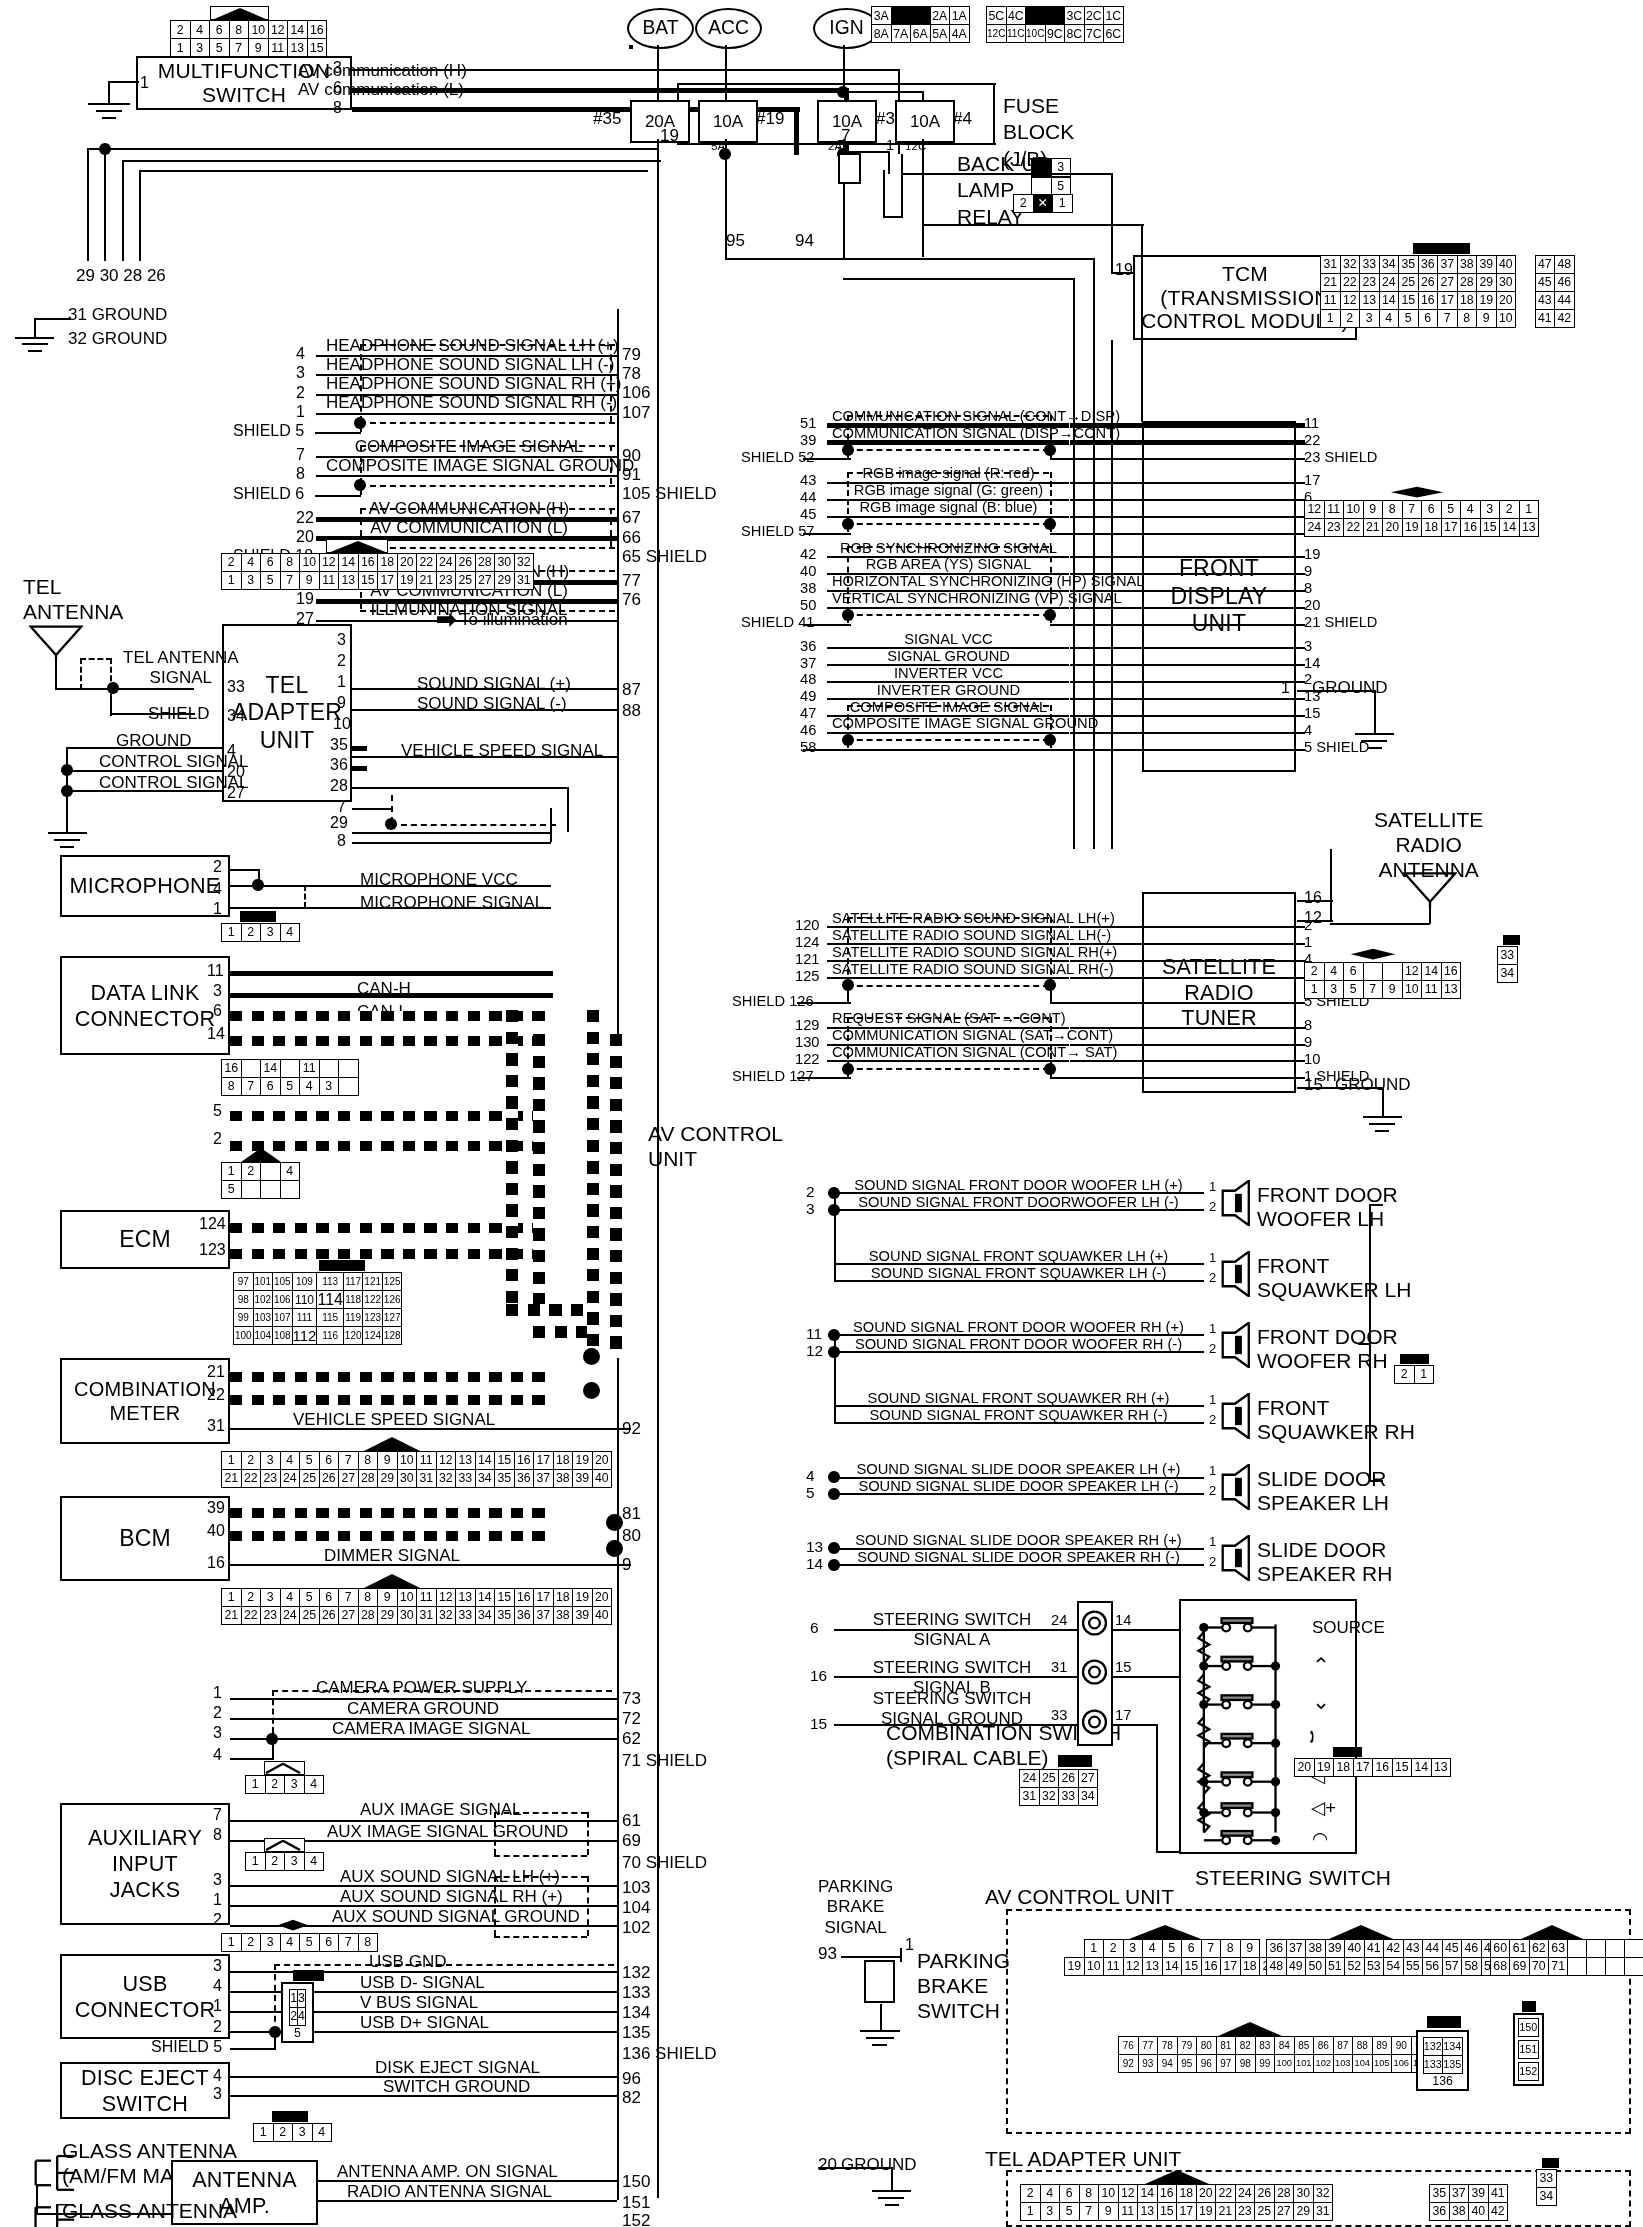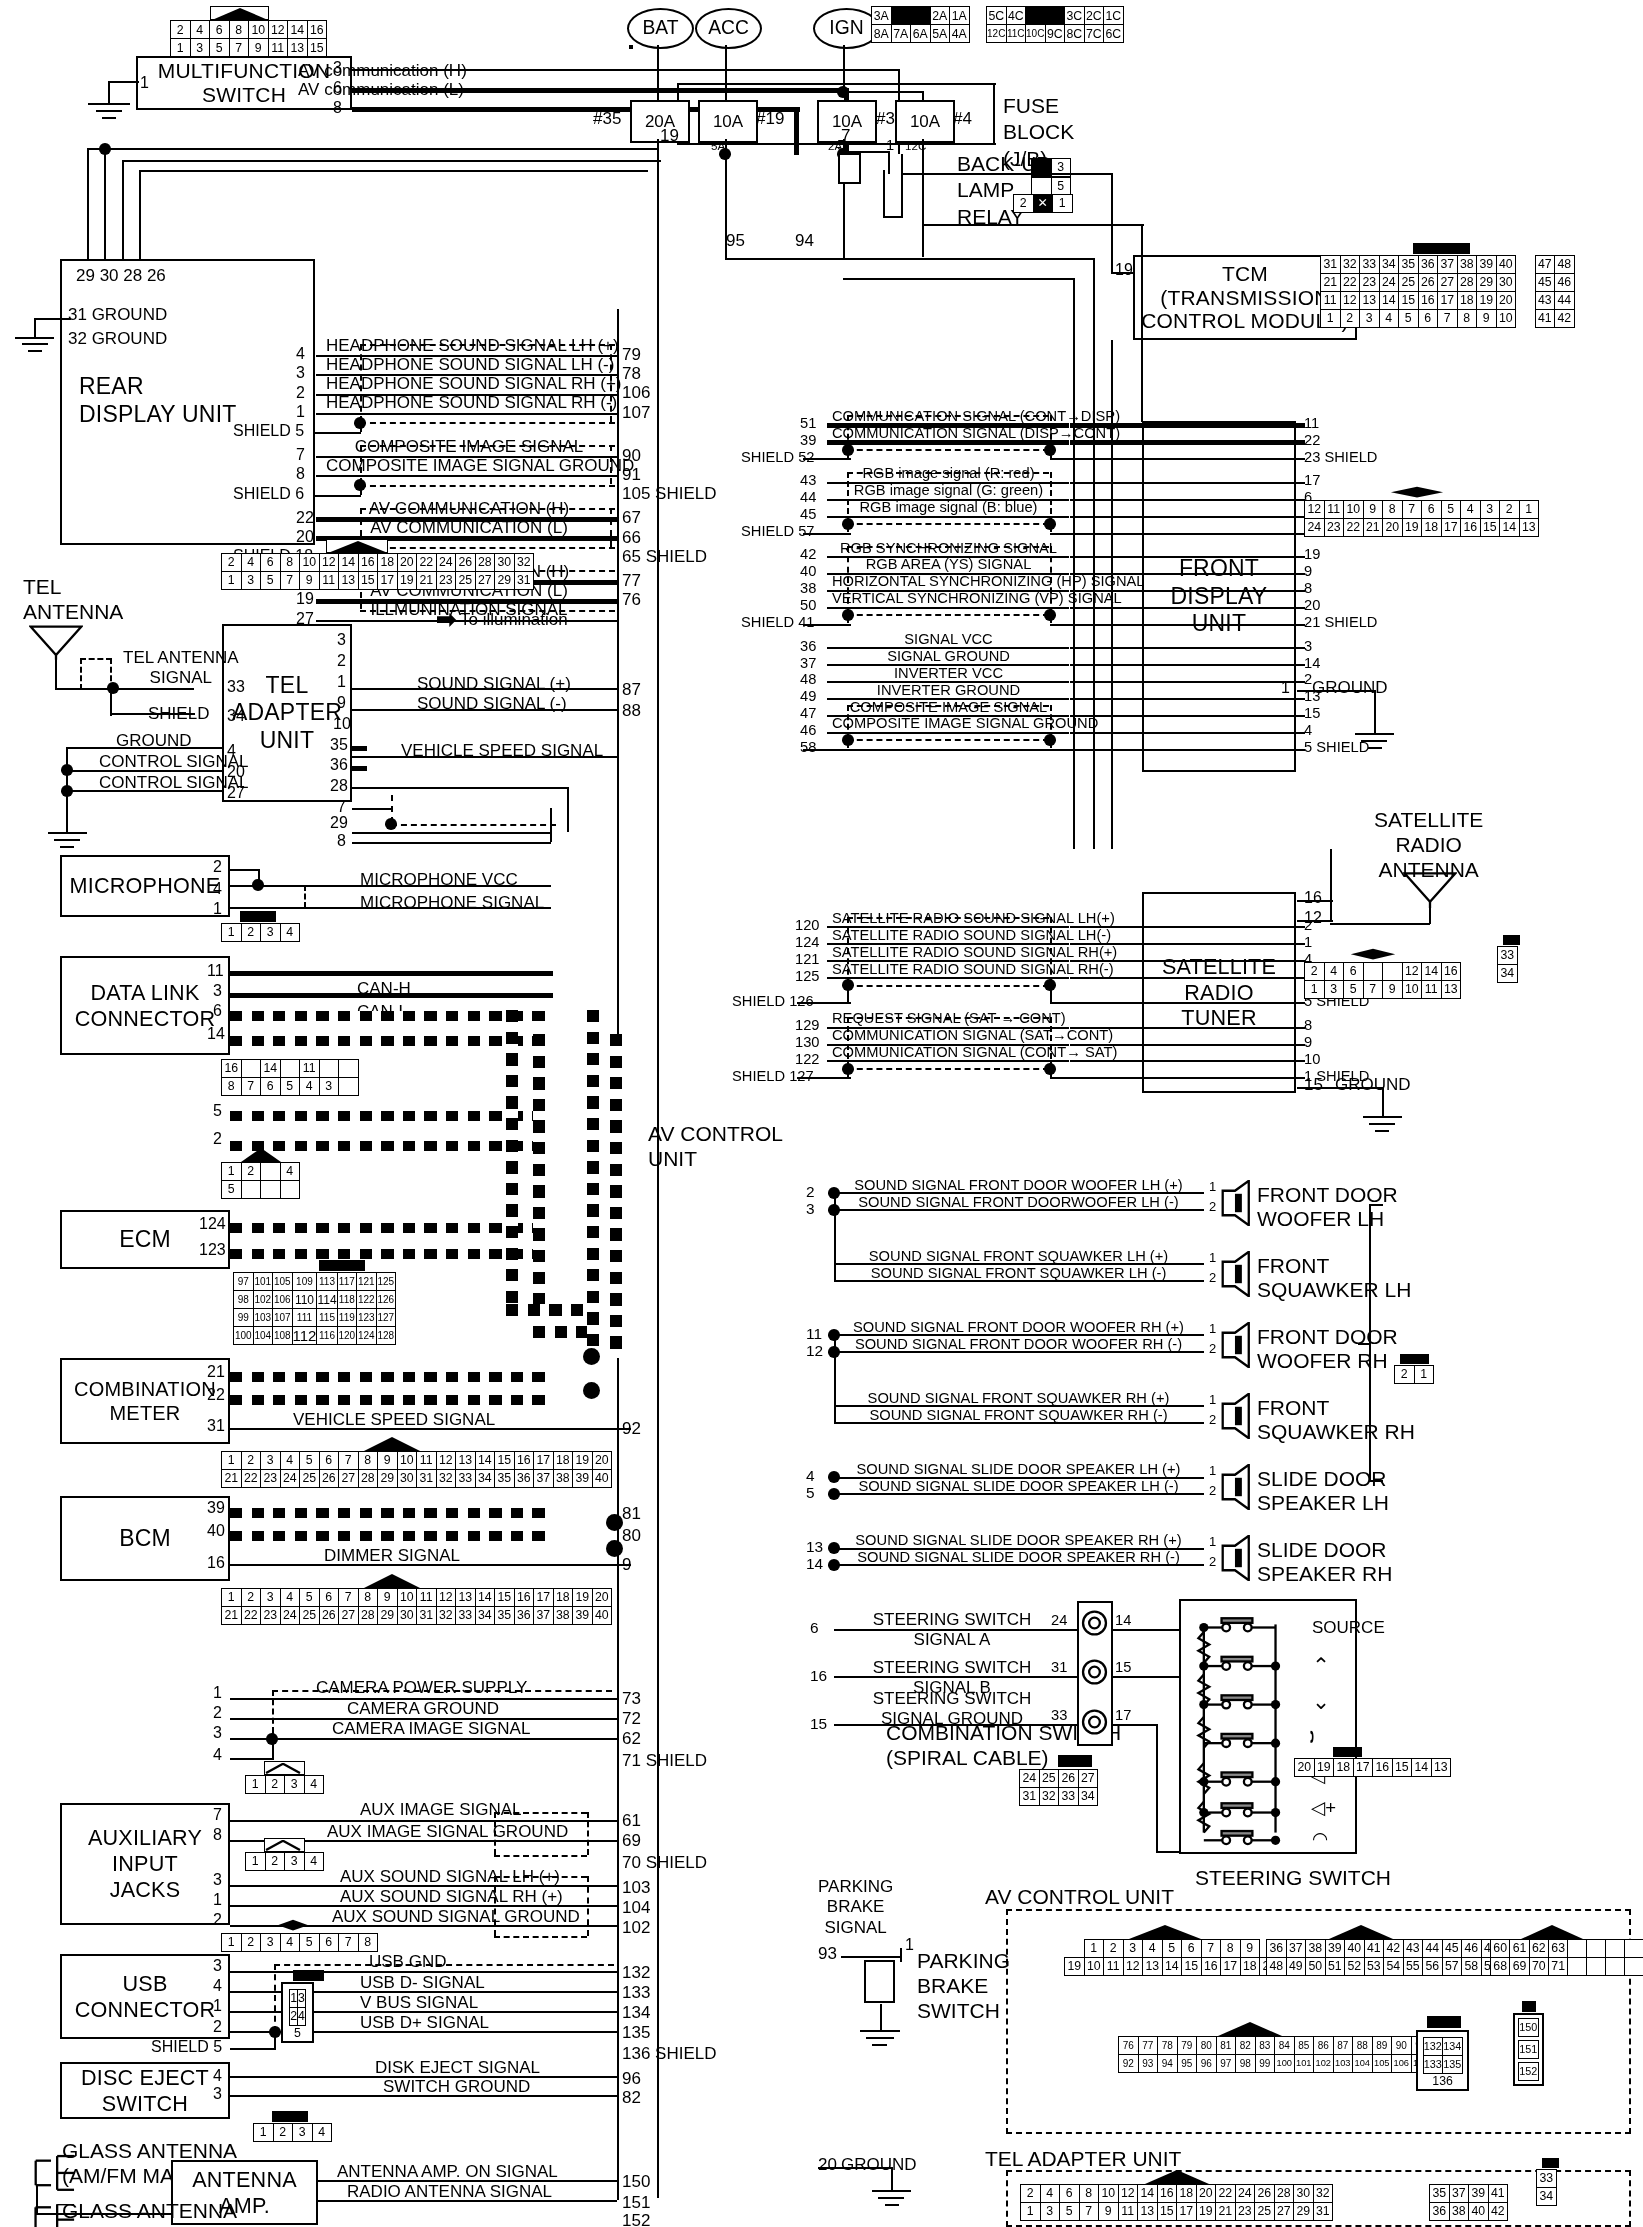--- a/index.html
+++ b/index.html
@@ -323,24 +323,20 @@
             <td>9</td>
             <td>10</td>
             <td style="border:none"></td>
             <td>41</td>
             <td>42</td>
           </tr>
   </tbody>
       </table>
 </div>
 
-<div class="box" style="left:60px;top:259px;width:255px;height:286px;font-size:23px;">
-  <span style="position:absolute;left:17px;top:112px;white-space:pre-line;text-align:left;line-height:1.2">REAR
-DISPLAY UNIT</span>
-</div>
 <div class="lbl" style="left:76px;top:267px;">29 30 28 26</div>
 <div class="lbl" style="left:68px;top:306px;">31 GROUND</div>
 <div class="lbl" style="left:68px;top:330px;">32 GROUND</div>
 
 <div class="w v" style="left:87px;top:154px;height:107px;"></div>
 <div class="w v" style="left:104px;top:148px;height:113px;"></div>
 <div class="w v" style="left:122px;top:160px;height:101px;"></div>
 <div class="w v" style="left:139px;top:170px;height:91px;"></div>
 <div class="w h" style="left:87px;top:148px;width:571px;"></div>
 <div class="w h" style="left:122px;top:160px;width:539px;"></div>
@@ -679,21 +675,21 @@
             <td style="font-size:10px">113</td>
             <td style="font-size:10px">117</td>
             <td style="font-size:10px">121</td>
             <td style="font-size:10px">125</td>
           </tr>
     <tr>
             <td style="font-size:10px">98</td>
             <td style="font-size:10px">102</td>
             <td style="font-size:10px">106</td>
             <td style="font-size:12px">110</td>
-            <td style="font-size:12px">114</td>
+            <td style="font-size:16px">114</td>
             <td style="font-size:10px">118</td>
             <td style="font-size:10px">122</td>
             <td style="font-size:10px">126</td>
           </tr>
     <tr>
             <td style="font-size:10px">99</td>
             <td style="font-size:10px">103</td>
             <td style="font-size:10px">107</td>
             <td style="font-size:10px">111</td>
             <td style="font-size:10px">115</td>

